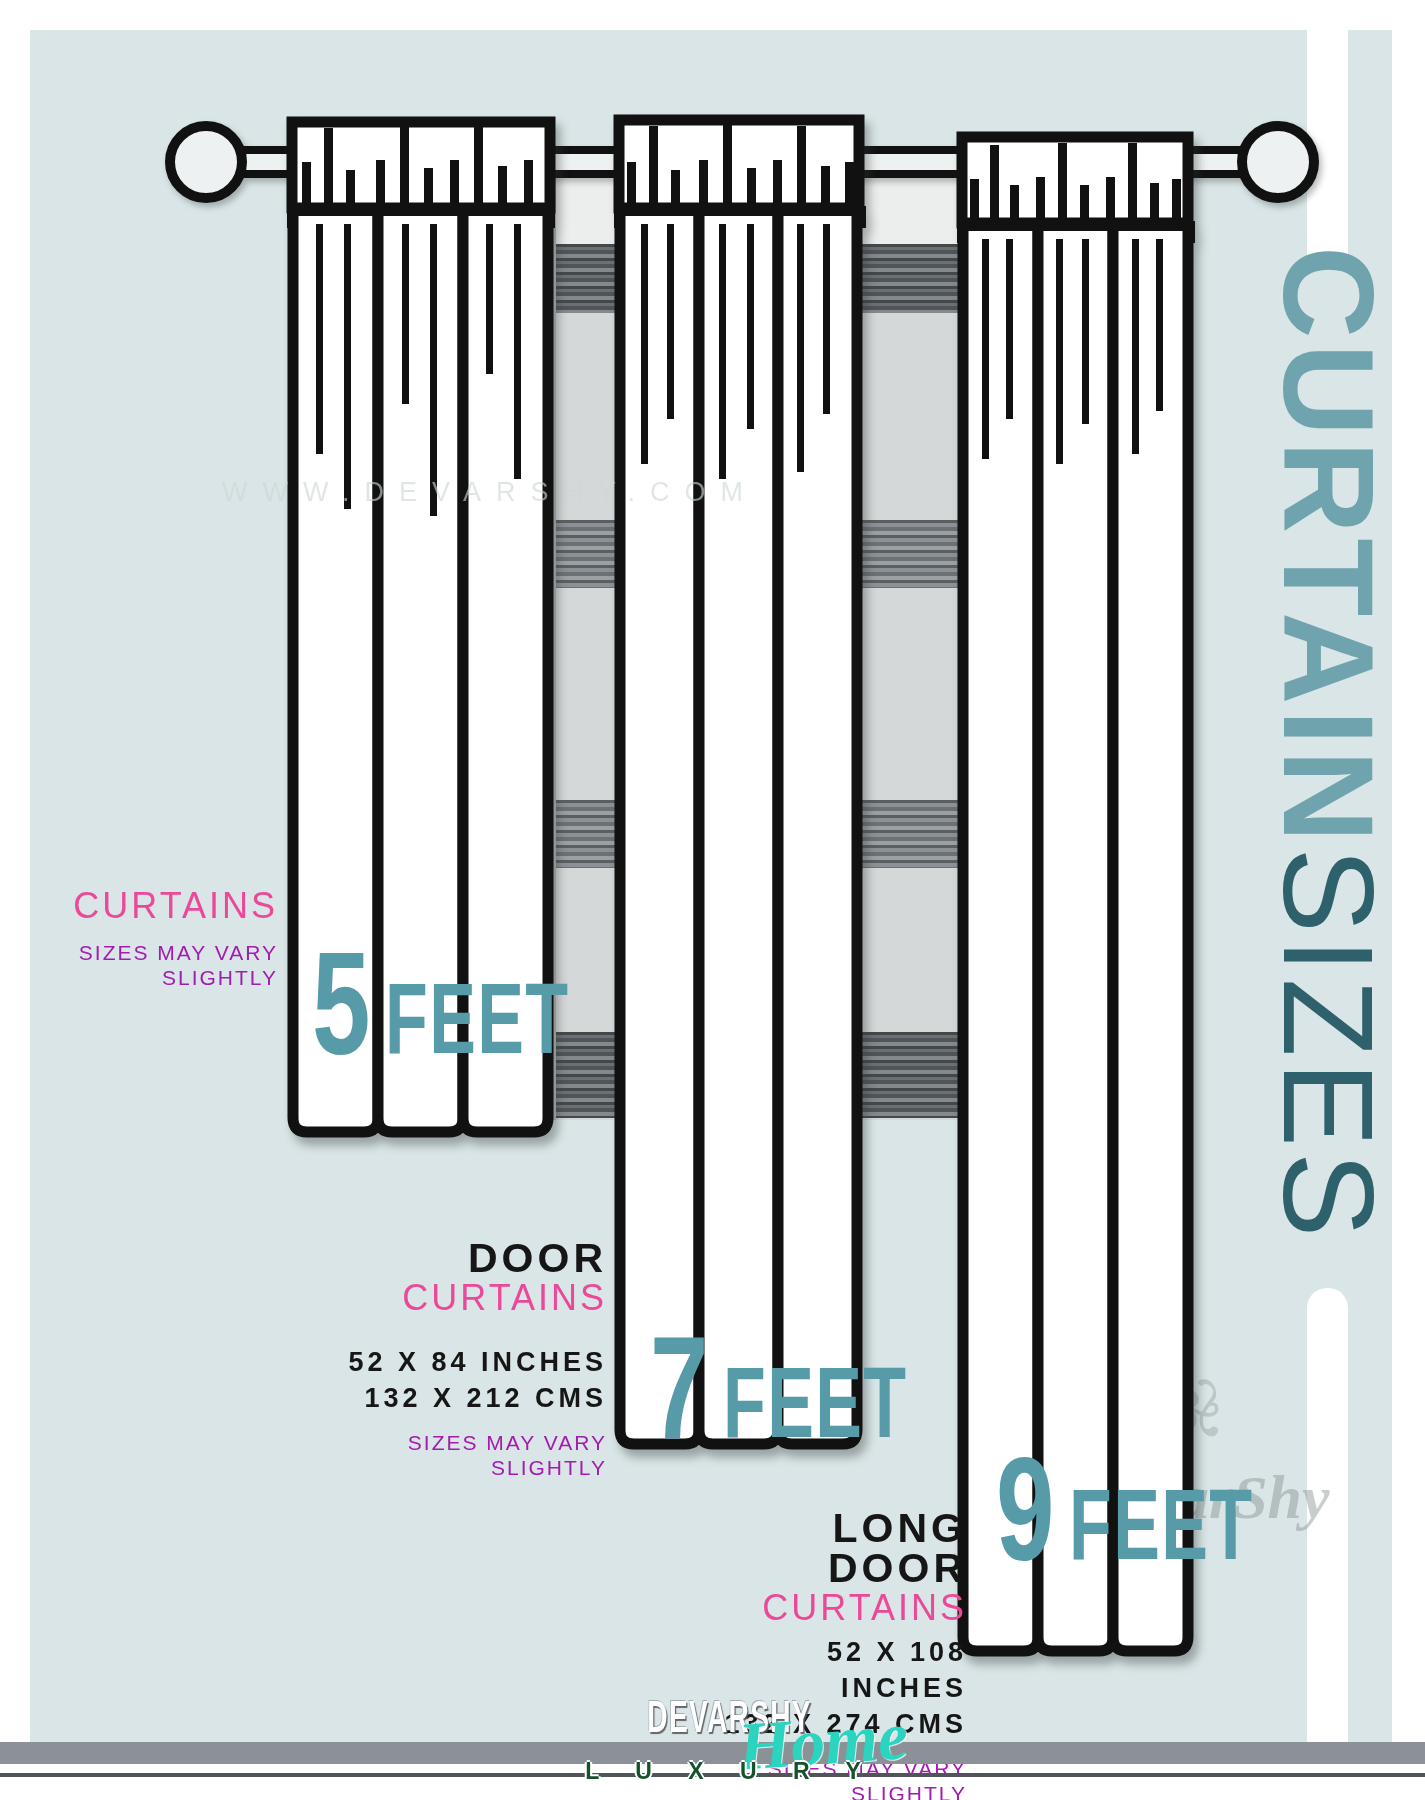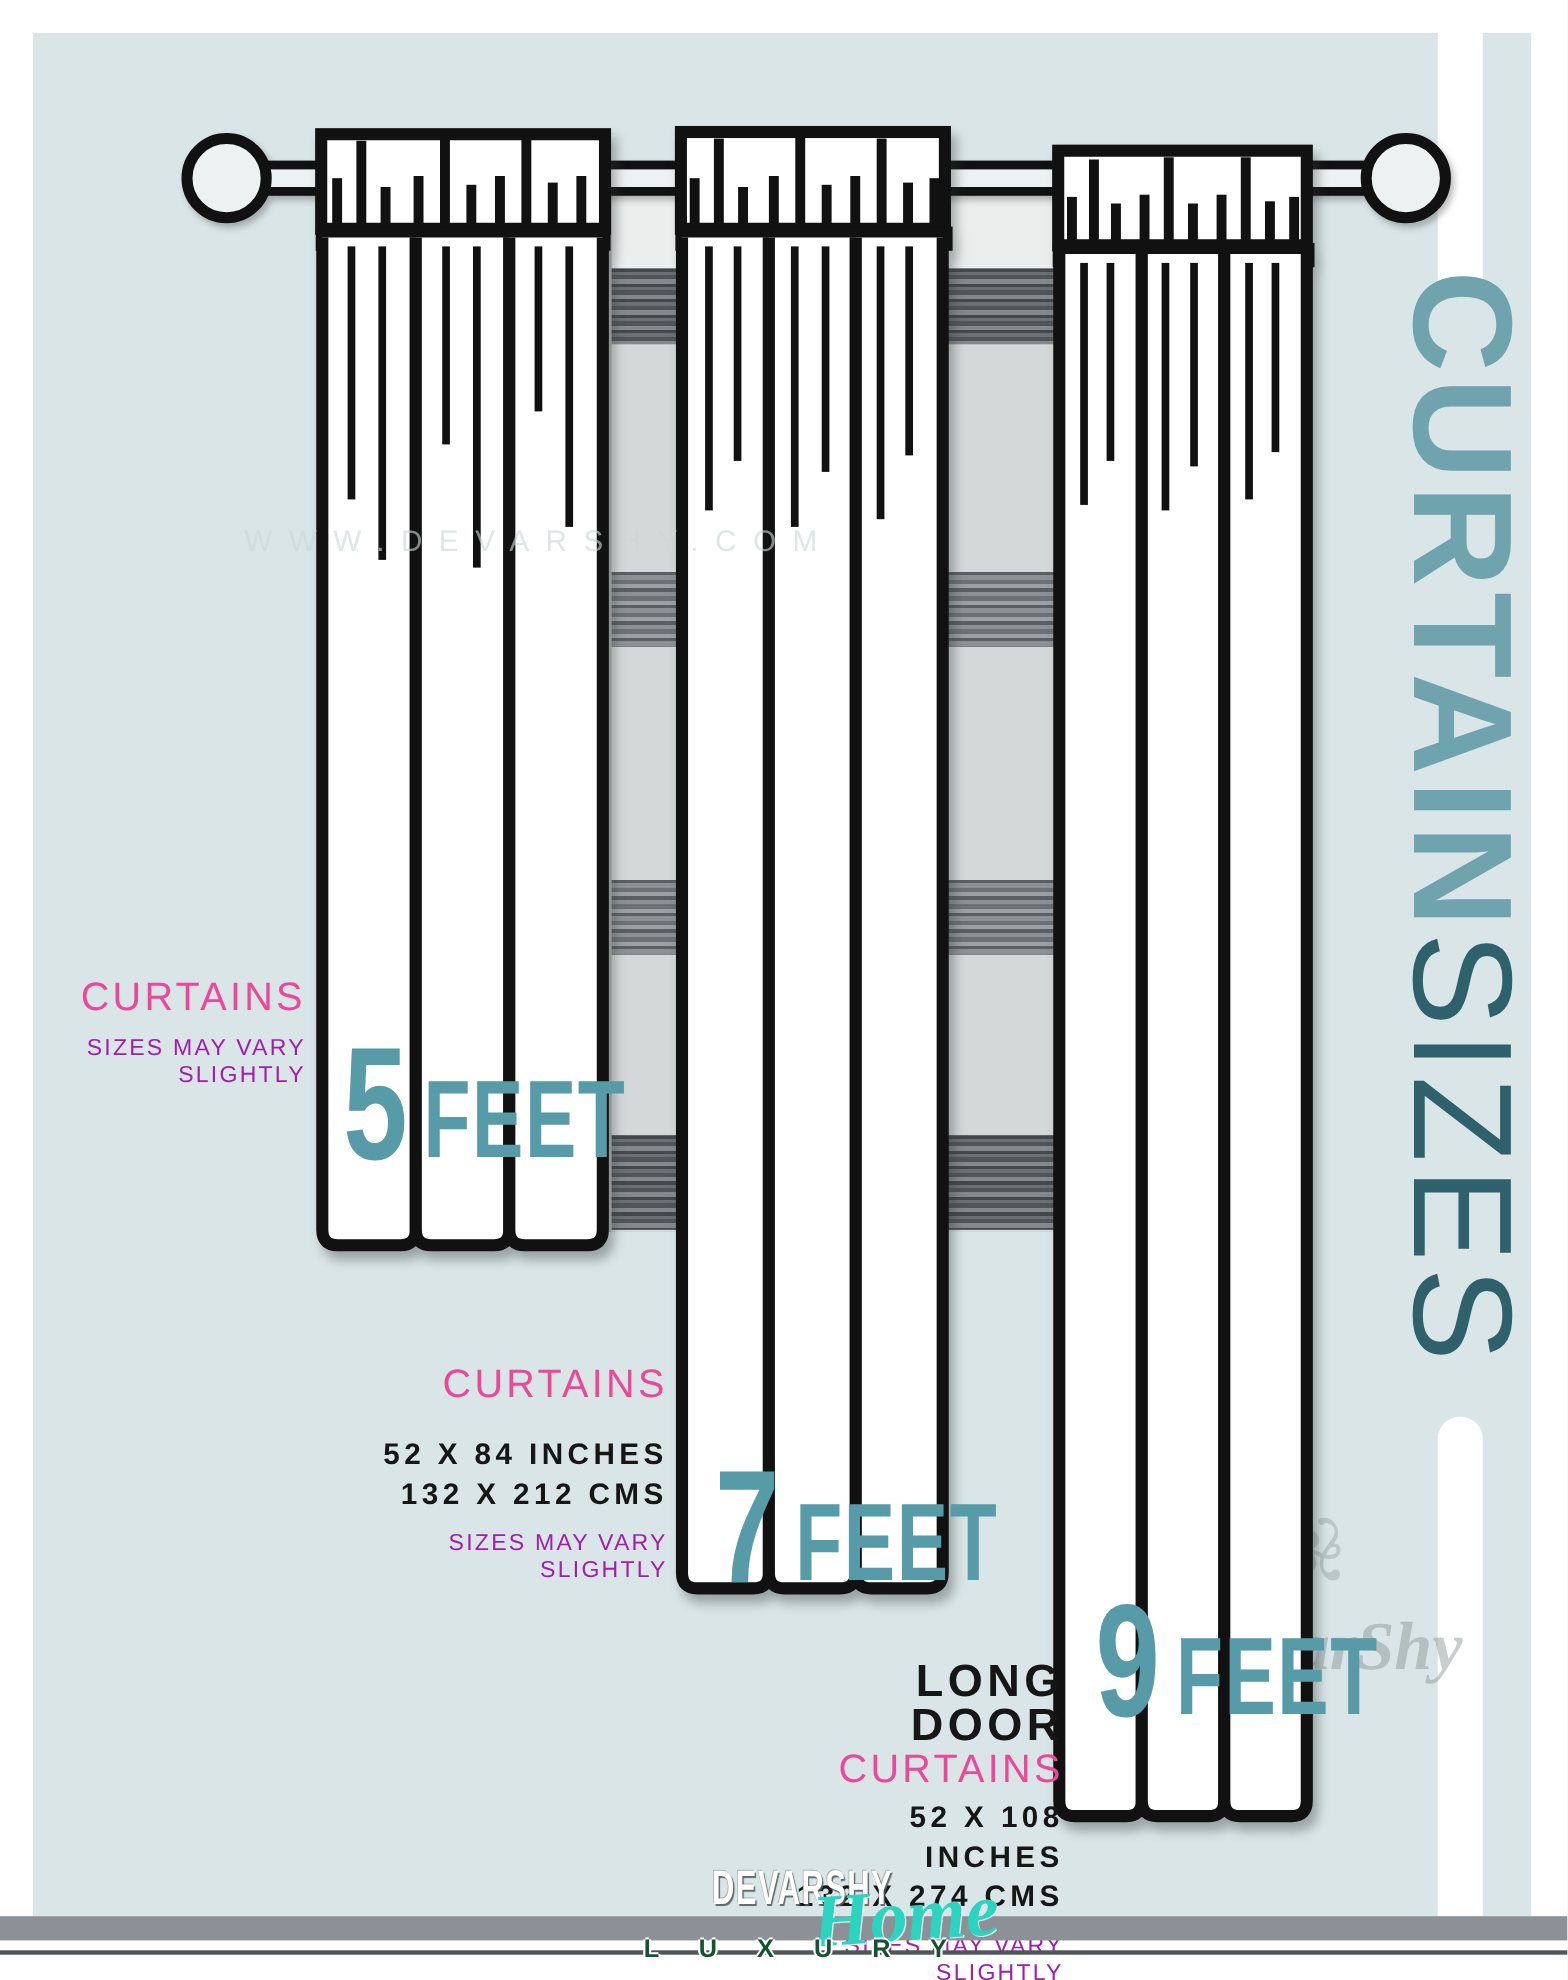--- a/index.html
+++ b/index.html
@@ -200,20 +200,21 @@
 
 <div class="abs spec" id="spec-window">
   <div class="sub">CURTAINS</div>
   <div class="note">
     <div>SIZES MAY VARY</div>
     <div>SLIGHTLY</div>
   </div>
 </div>
 
 <div class="abs spec" id="spec-door">
+  <div class="h">DOOR</div>
   <div class="sub">CURTAINS</div>
   <div class="dims">
     <div class="dim">52 X 84 INCHES</div>
     <div class="dim">132 X 212 CMS</div>
   </div>
   <div class="note">
     <div>SIZES MAY VARY</div>
     <div>SLIGHTLY</div>
   </div>
 </div>

